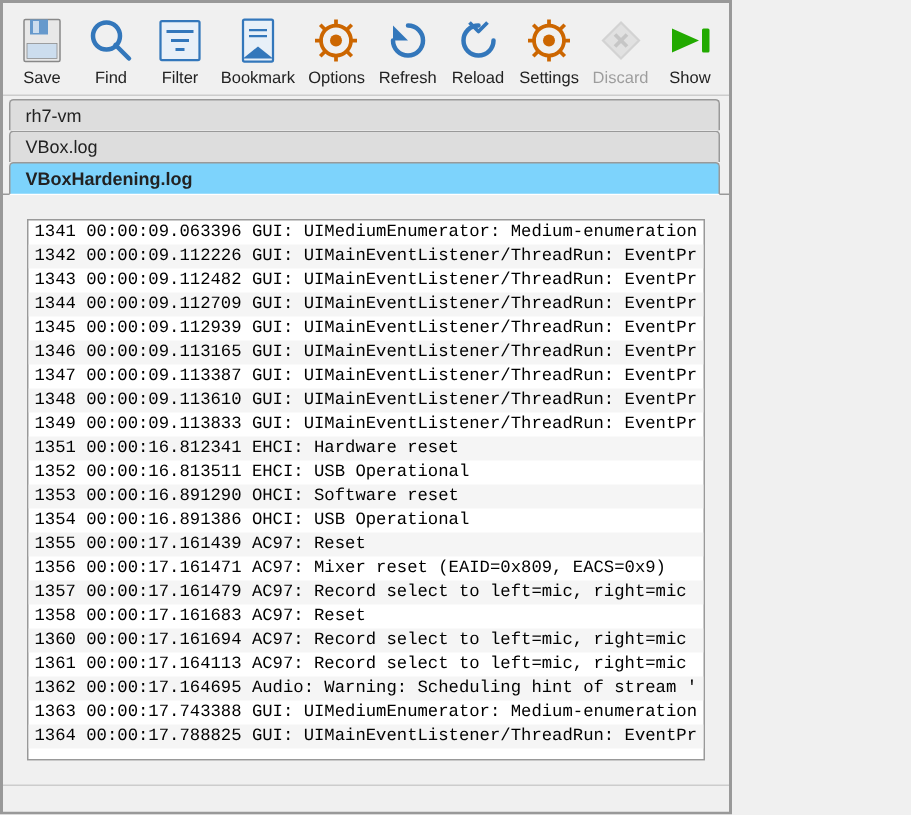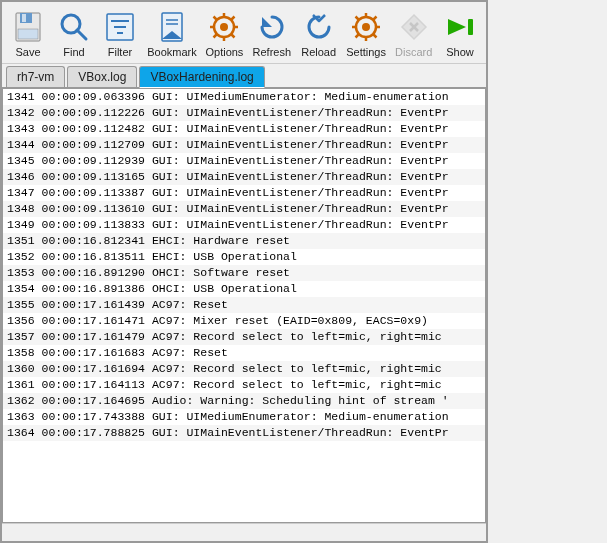--- a/index.html
+++ b/index.html
@@ -53,51 +53,51 @@
     }
     .toolbar-btn .btn-label {
       font-size: 11px;
       color: #222;
       margin-top: 1px;
     }
 
     
     .tabs {
       display: flex;
-      flex-direction: row;
+      flex-direction: column;
       background: #f0f0f0;
       padding: 2px 4px 0 4px;
       border-bottom: 1px solid #999;
     }
     .tab {
       padding: 3px 10px;
       font-size: 12px;
       border: 1px solid #999;
       border-bottom: none;
       border-radius: 3px 3px 0 0;
       cursor: pointer;
       background: #ddd;
       margin-right: 2px;
       color: #222;
     }
     .tab.active {
-      background: #0ea5e9;
+      background: #7dd3fc;
       border-bottom: 1px solid #fff;
-      font-weight: 400;
+      font-weight: 700;
       margin-bottom: -1px;
       z-index: 1;
     }
 
     
     .log-area {
       flex: 1;
       background: #ffffff;
       overflow: auto;
       border: 1px solid #999;
-      margin: 0;
+      margin: 16px;
       font-family: 'Courier New', Courier, monospace;
       font-size: 11.5px;
       line-height: 16px;
       color: #000;
     }
     .log-line {
       padding: 0 4px;
       white-space: nowrap;
     }
     .log-line:nth-child(even) {

